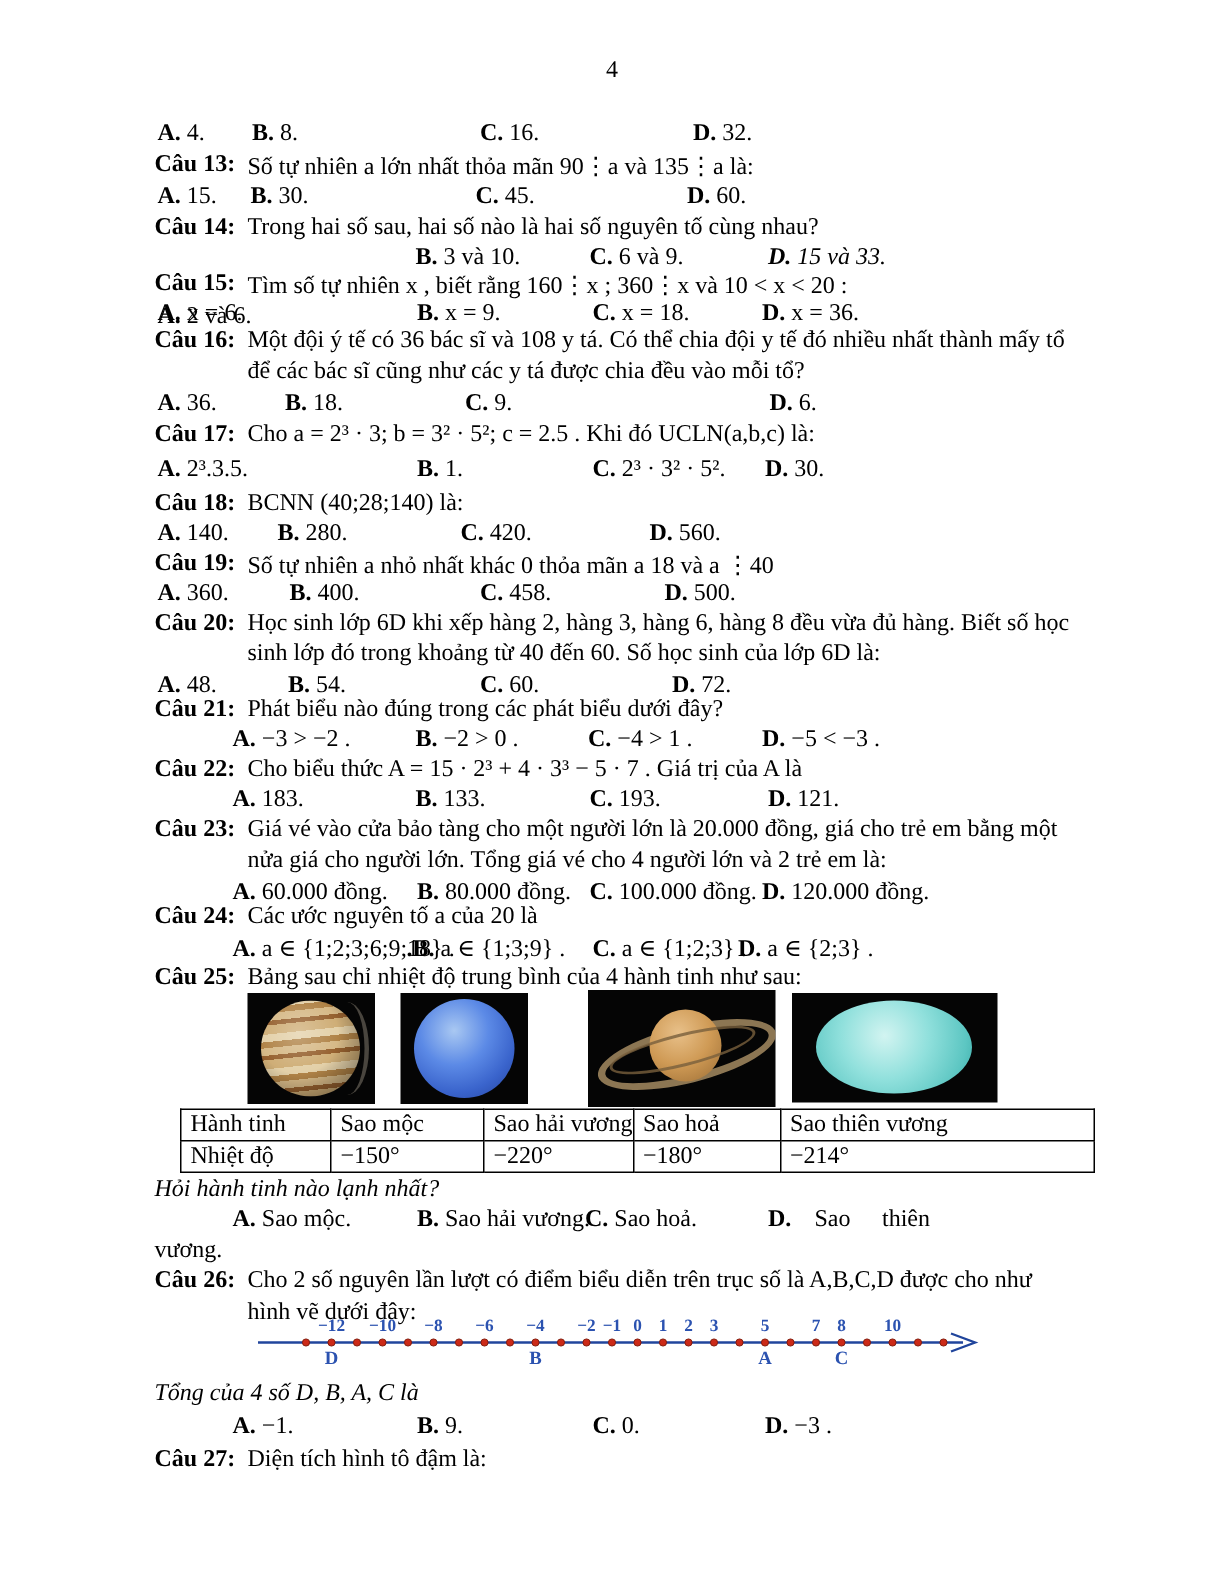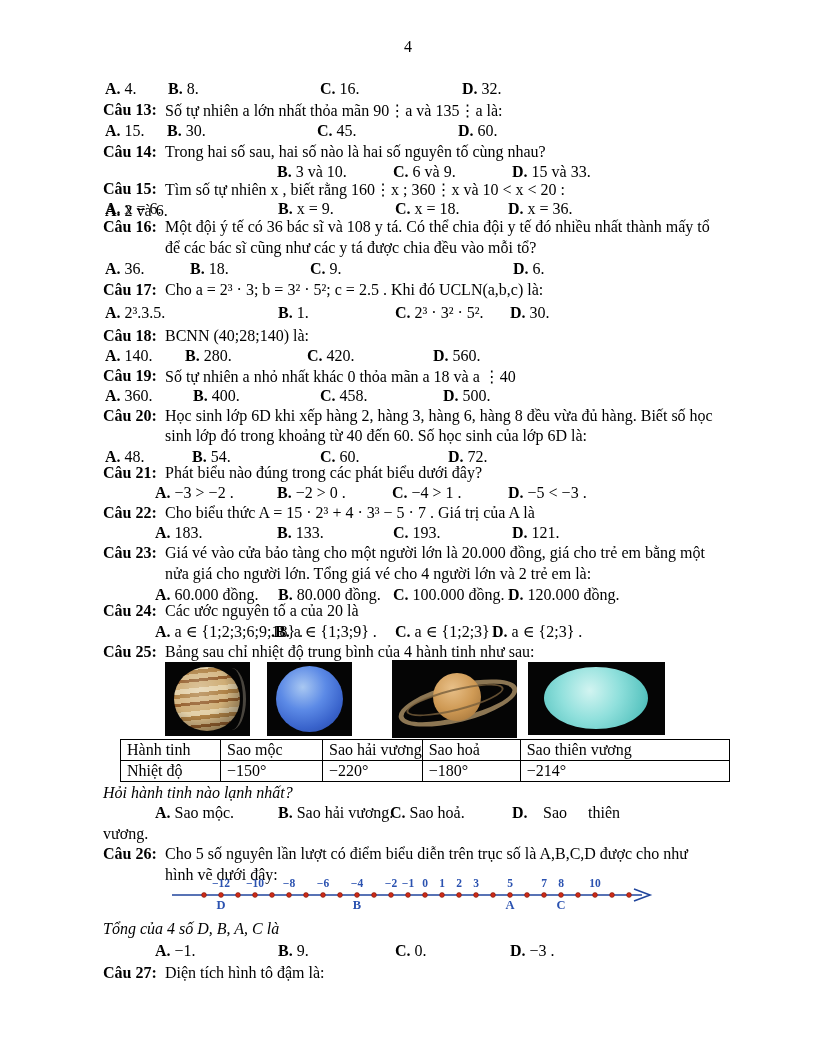--- a/index.html
+++ b/index.html
@@ -76,21 +76,21 @@
     </div>
 
   <div class="row" style="top:143px">
     <span class="qlabel" style="left:103px">Câu 14:</span>
     <span class="qtext" style="left:165px">Trong hai số sau, hai số nào là hai số nguyên tố cùng nhau?</span>
   </div>
   <div class="row" style="top:163px">
       <span class="opt" style="left: 105px; margin-top: 39px;"><b>A.</b> 2 và 6.</span>
       <span class="opt" style="left: 277px;"><b>B.</b> 3 và 10.</span>
       <span class="opt" style="left: 393px;"><b>C.</b> 6 và 9.</span>
-      <span class="opt" style="left: 512px;"><b>D.</b> 15 và 33.</span>
+      <span class="opt" style="left: 512px; font-style: italic;"><b>D.</b> 15 và 33.</span>
     </div>
 
   <div class="row" style="top:180px">
     <span class="qlabel" style="left:103px">Câu 15:</span>
     <span class="qtext" style="left:165px">Tìm số tự nhiên x , biết rằng 160⋮x ; 360⋮x và 10 &lt; x &lt; 20 :</span>
   </div>
   <div class="row" style="top:200px">
       <span class="opt" style="left: 105px;"><b>A.</b> x = 6.</span>
       <span class="opt" style="left: 278px;"><b>B.</b> x = 9.</span>
       <span class="opt" style="left: 395px;"><b>C.</b> x = 18.</span>
@@ -264,21 +264,21 @@
       <span class="opt" style="left: 512px;"><b>D.</b></span>
       <span class="opt" style="left: 543px;">Sao</span>
       <span class="opt" style="left: 588px;">thiên</span>
     </div>
   <div class="row" style="top:825px">
     <span style="left:103px">vương.</span>
   </div>
 
   <div class="row" style="top:845px">
     <span class="qlabel" style="left:103px">Câu 26:</span>
-    <span class="qtext" style="left:165px">Cho 5 số nguyên lần lượt có điểm biểu diễn trên trục số là A,B,C,D được cho như</span>
+    <span class="qtext" style="left:165px">Cho 2 số nguyên lần lượt có điểm biểu diễn trên trục số là A,B,C,D được cho như</span>
   </div>
   <div class="row" style="top:866px">
     <span class="qtext" style="left:165px">hình vẽ dưới đây:</span>
   </div>
 
   <svg id="numberline-svg" class="nl-svg" width="700" height="42" viewBox="0 0 700 42">
       <line x1="172" y1="20" x2="642" y2="20" stroke="#20459c" stroke-width="1.6"></line>
       <path d="M634 14 L650 20 L634 26" fill="none" stroke="#20459c" stroke-width="1.6"></path>
       <circle cx="204" cy="20" r="2.4" fill="#cc2a18" stroke="#7c1708" stroke-width="0.6"></circle>
       <circle cx="221" cy="20" r="2.4" fill="#cc2a18" stroke="#7c1708" stroke-width="0.6"></circle>

